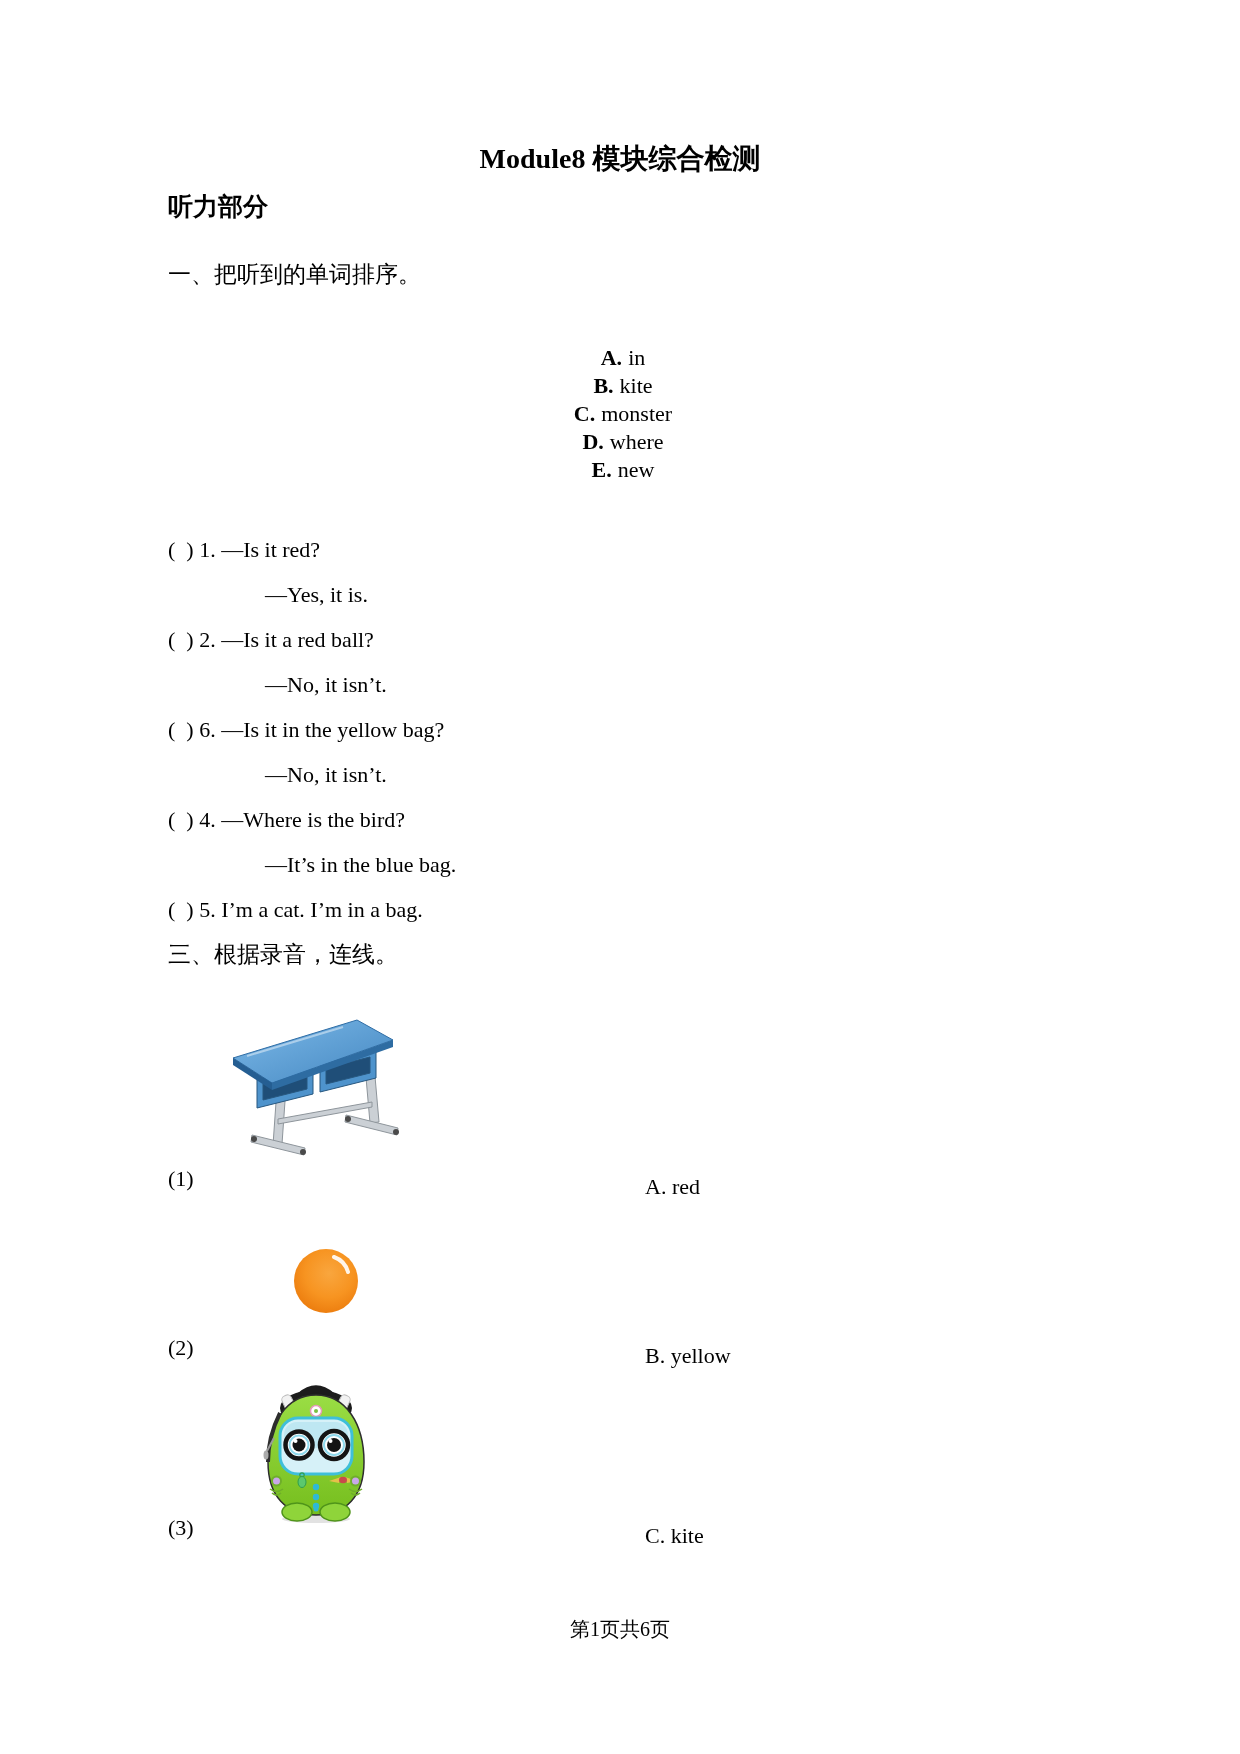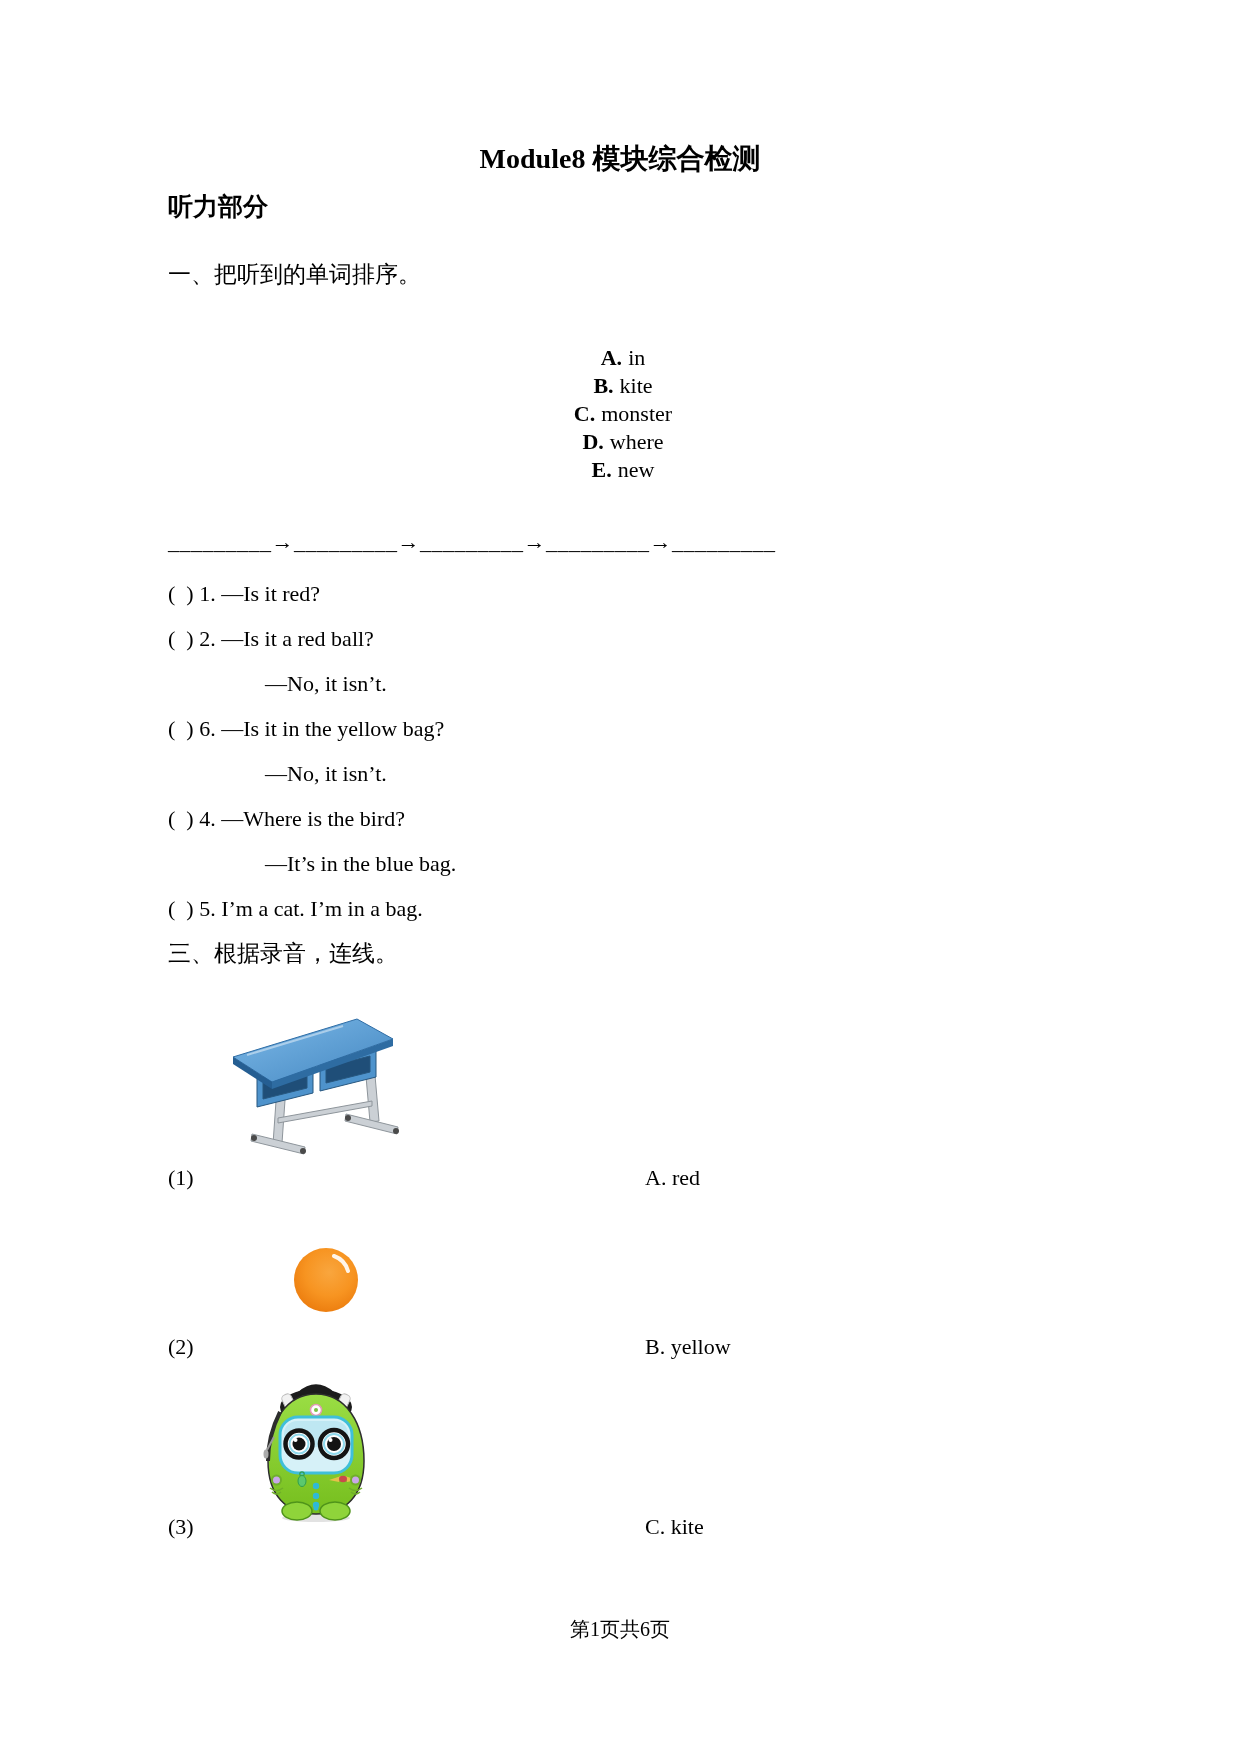--- a/index.html
+++ b/index.html
@@ -44,21 +44,21 @@
 
   .match-image { display: block; }
   .img-desk { margin-top: 48px; margin-left: 57px; width: 210px; height: 145px; }
   .img-ball { margin-top: 55px; margin-left: 125px; width: 66px; height: 66px; }
   .img-backpack { margin-top: 20px; margin-left: 85px; width: 126px; height: 142px; }
 
   .match-line { position: relative; font-size: 22px; line-height: 28px; }
   .match-line.m1 { margin-top: 2px; }
   .match-line.m2 { margin-top: 20px; }
   .match-line.m3 { margin-top: -10px; }
-  .match-opt { position: absolute; left: 477px; top: 0; }
+  .match-opt { position: absolute; left: 477px; top: 8px; }
 
   .footer {
     position: absolute; left: 0; right: 0; top: 1616px;
     text-align: center; font-size: 20px; line-height: 26px;
   }
 </style>
 </head>
 <body>
 
 <div class="page">
@@ -70,24 +70,24 @@
     <div class="sec-heading first">一、把听到的单词排序。</div>
 
     <div class="line options-line">
       <span class="opt-item"><span class="letter">A.</span><span>in</span></span>
       <span class="opt-item"><span class="letter">B.</span><span>kite</span></span>
       <span class="opt-item"><span class="letter">C.</span><span>monster</span></span>
       <span class="opt-item"><span class="letter">D.</span><span>where</span></span>
       <span class="opt-item"><span class="letter">E.</span><span>new</span></span>
     </div>
 
-    <div class="line answer-blanks">_________→_________→_________→_________→_________</div>
 
 
     <div class="line q-line qfirst">(  ) 1. —Is it red?</div>
+    <div class="line a-line">—Yes, it is.</div>
     <div class="line q-line">(  ) 2. —Is it a red ball?</div>
     <div class="line a-line">—No, it isn’t.</div>
     <div class="line q-line">(  ) 6. —Is it in the yellow bag?</div>
     <div class="line a-line">—No, it isn’t.</div>
     <div class="line q-line">(  ) 4. —Where is the bird?</div>
     <div class="line a-line">—It’s in the blue bag.</div>
     <div class="line q-line">(  ) 5. I’m a cat. I’m in a bag.</div>
 
     <div class="sec-heading">三、根据录音，连线。</div>
 

